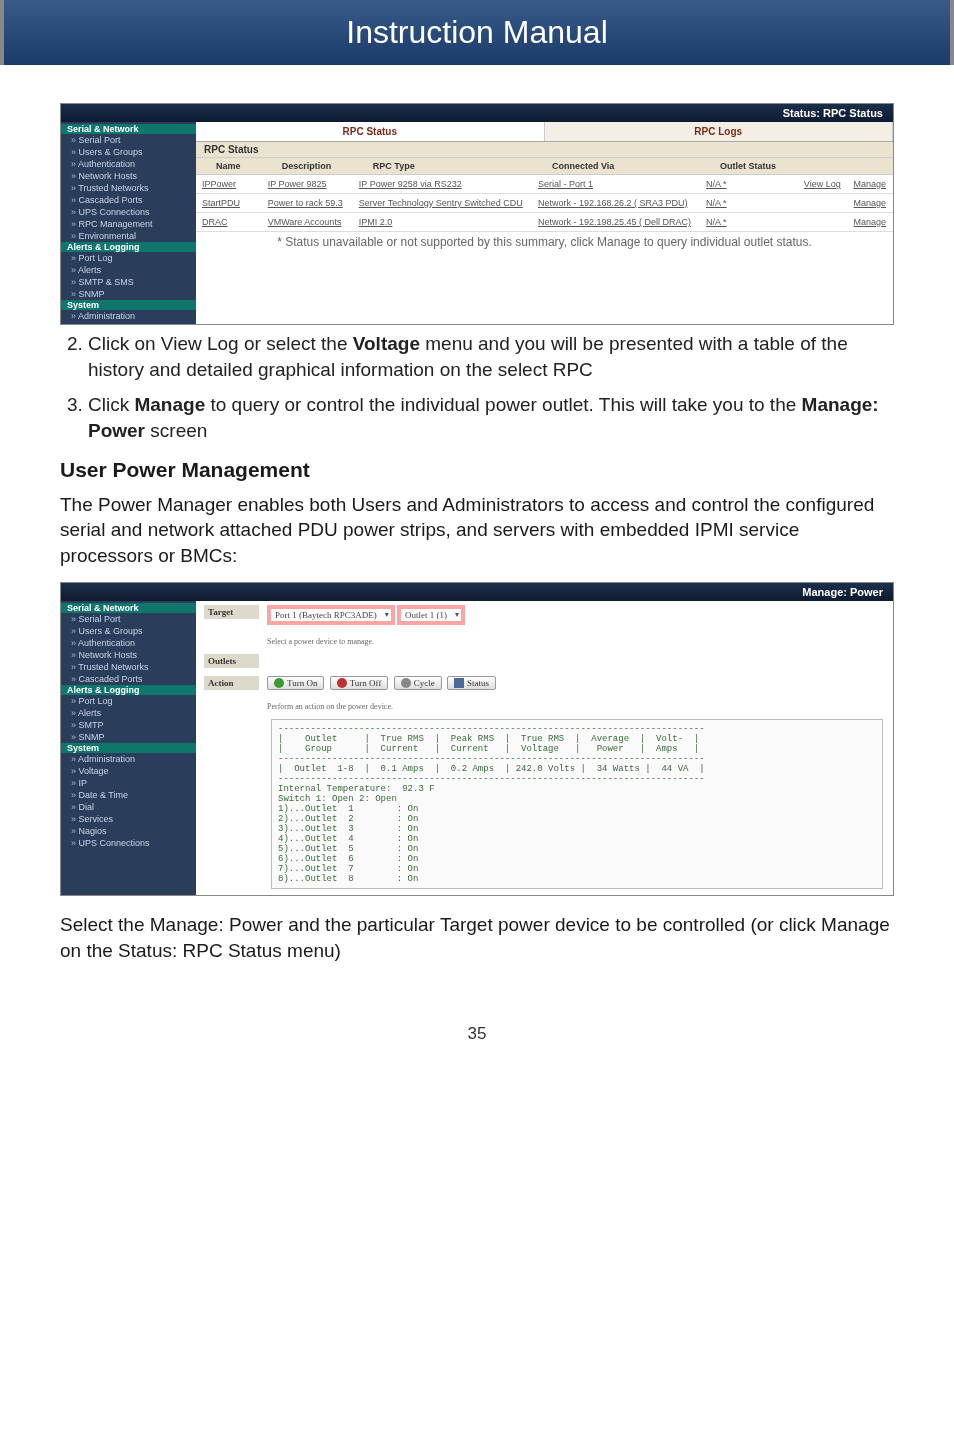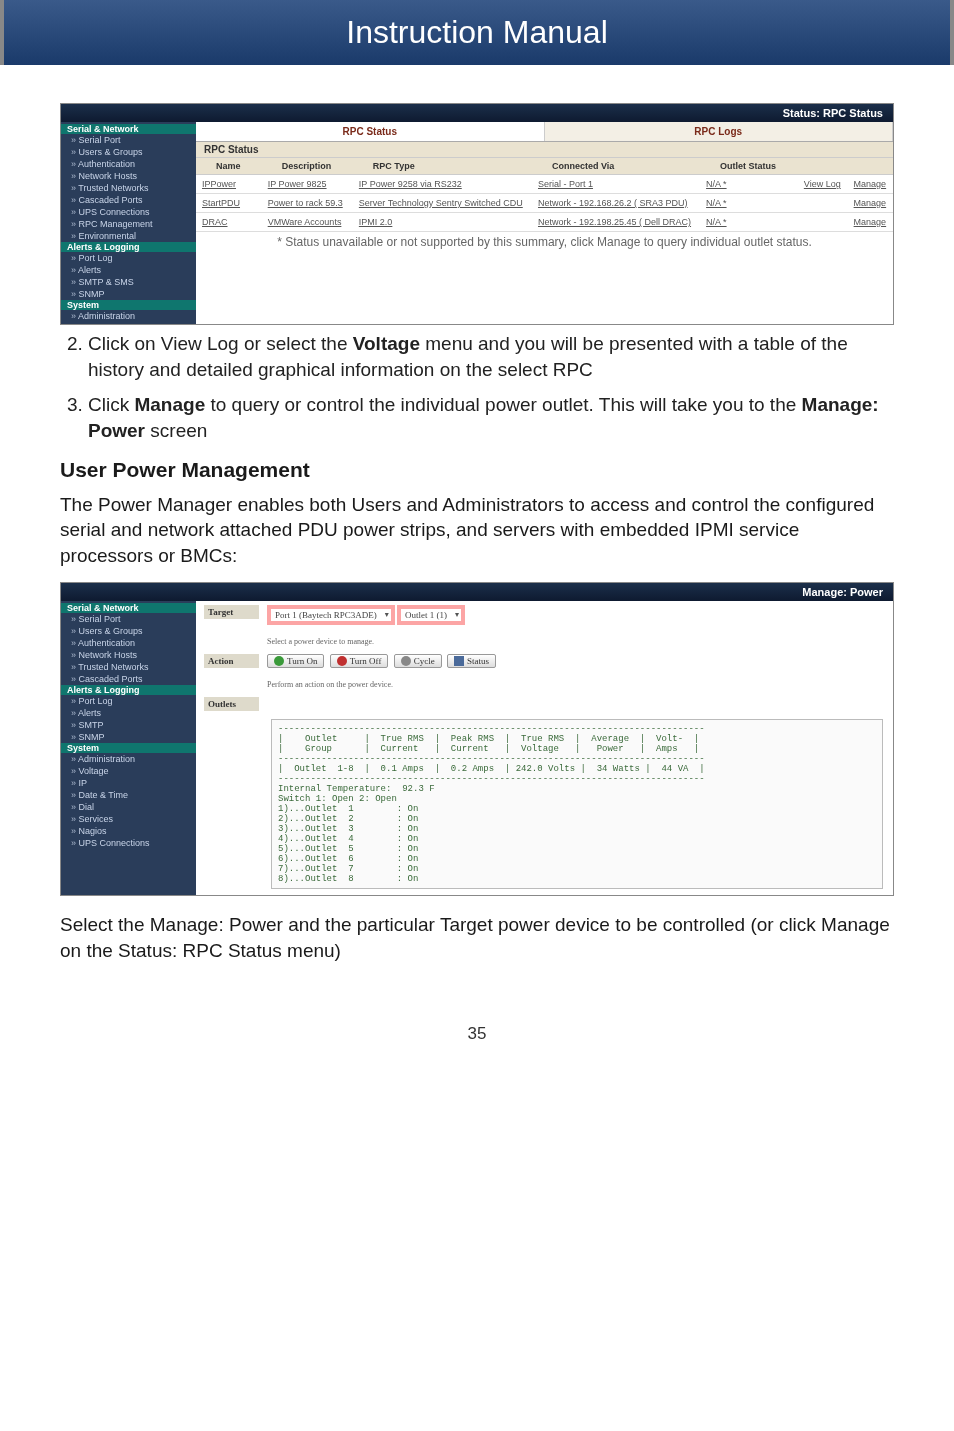--- a/index.html
+++ b/index.html
@@ -317,20 +317,23 @@
       <div class="content">
         <div class="form-row">
           <div class="form-label">Target</div>
           <div class="form-ctrls">
             <span class="dd">Port 1 (Baytech RPC3ADE)</span>
             <span class="dd">Outlet  1 (1)</span>
             <div class="subtext">Select a power device to manage.</div>
           </div>
         </div>
         <div class="form-row">
+          <div class="form-label">Outlets</div>
+        </div>
+        <div class="form-row">
           <div class="form-label">Action</div>
           <div class="form-ctrls">
             <span class="btn">
                 <span class="dot green"></span>
                 <span>Turn On</span>
               </span>
             <span class="btn">
                 <span class="dot red"></span>
                 <span>Turn Off</span>
               </span>
@@ -338,23 +341,20 @@
                 <span class="dot grey"></span>
                 <span>Cycle</span>
               </span>
             <span class="btn">
                 <span class="square"></span>
                 <span>Status</span>
               </span>
             <div class="subtext">Perform an action on the power device.</div>
           </div>
         </div>
-        <div class="form-row">
-          <div class="form-label">Outlets</div>
-        </div>
         <div class="outlets-box">-------------------------------------------------------------------------------
 |    Outlet     |  True RMS  |  Peak RMS  |  True RMS  |  Average  |  Volt-  |
 |    Group      |  Current   |  Current   |  Voltage   |   Power   |  Amps   |
 -------------------------------------------------------------------------------
 |  Outlet  1-8  |  0.1 Amps  |  0.2 Amps  | 242.0 Volts |  34 Watts |  44 VA  |
 -------------------------------------------------------------------------------
 Internal Temperature:  92.3 F
 Switch 1: Open 2: Open
 1)...Outlet  1        : On
 2)...Outlet  2        : On

